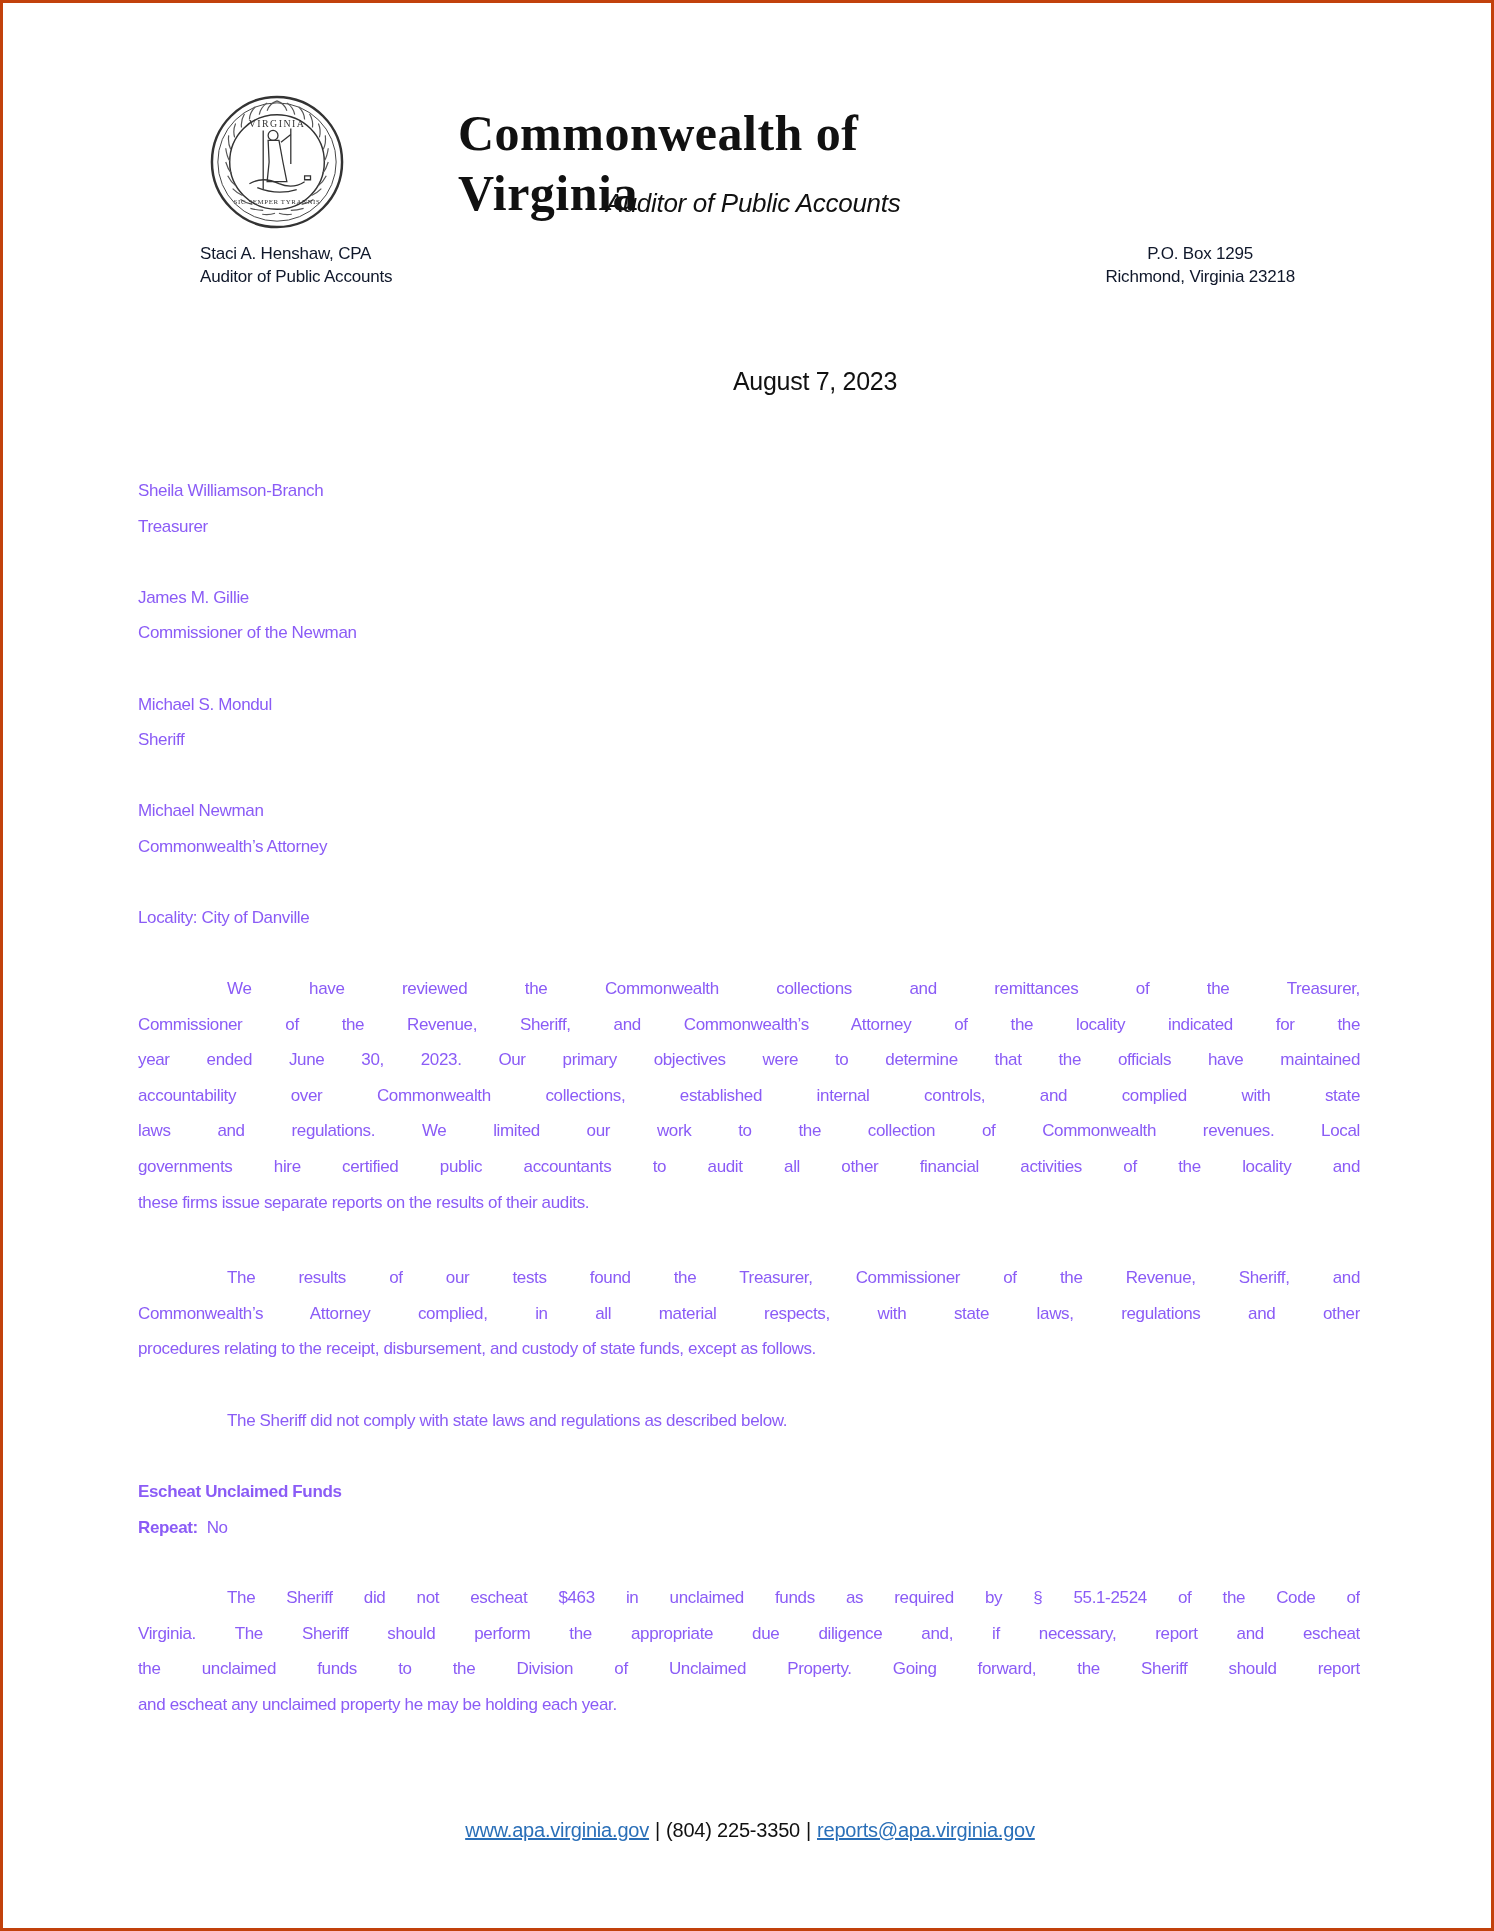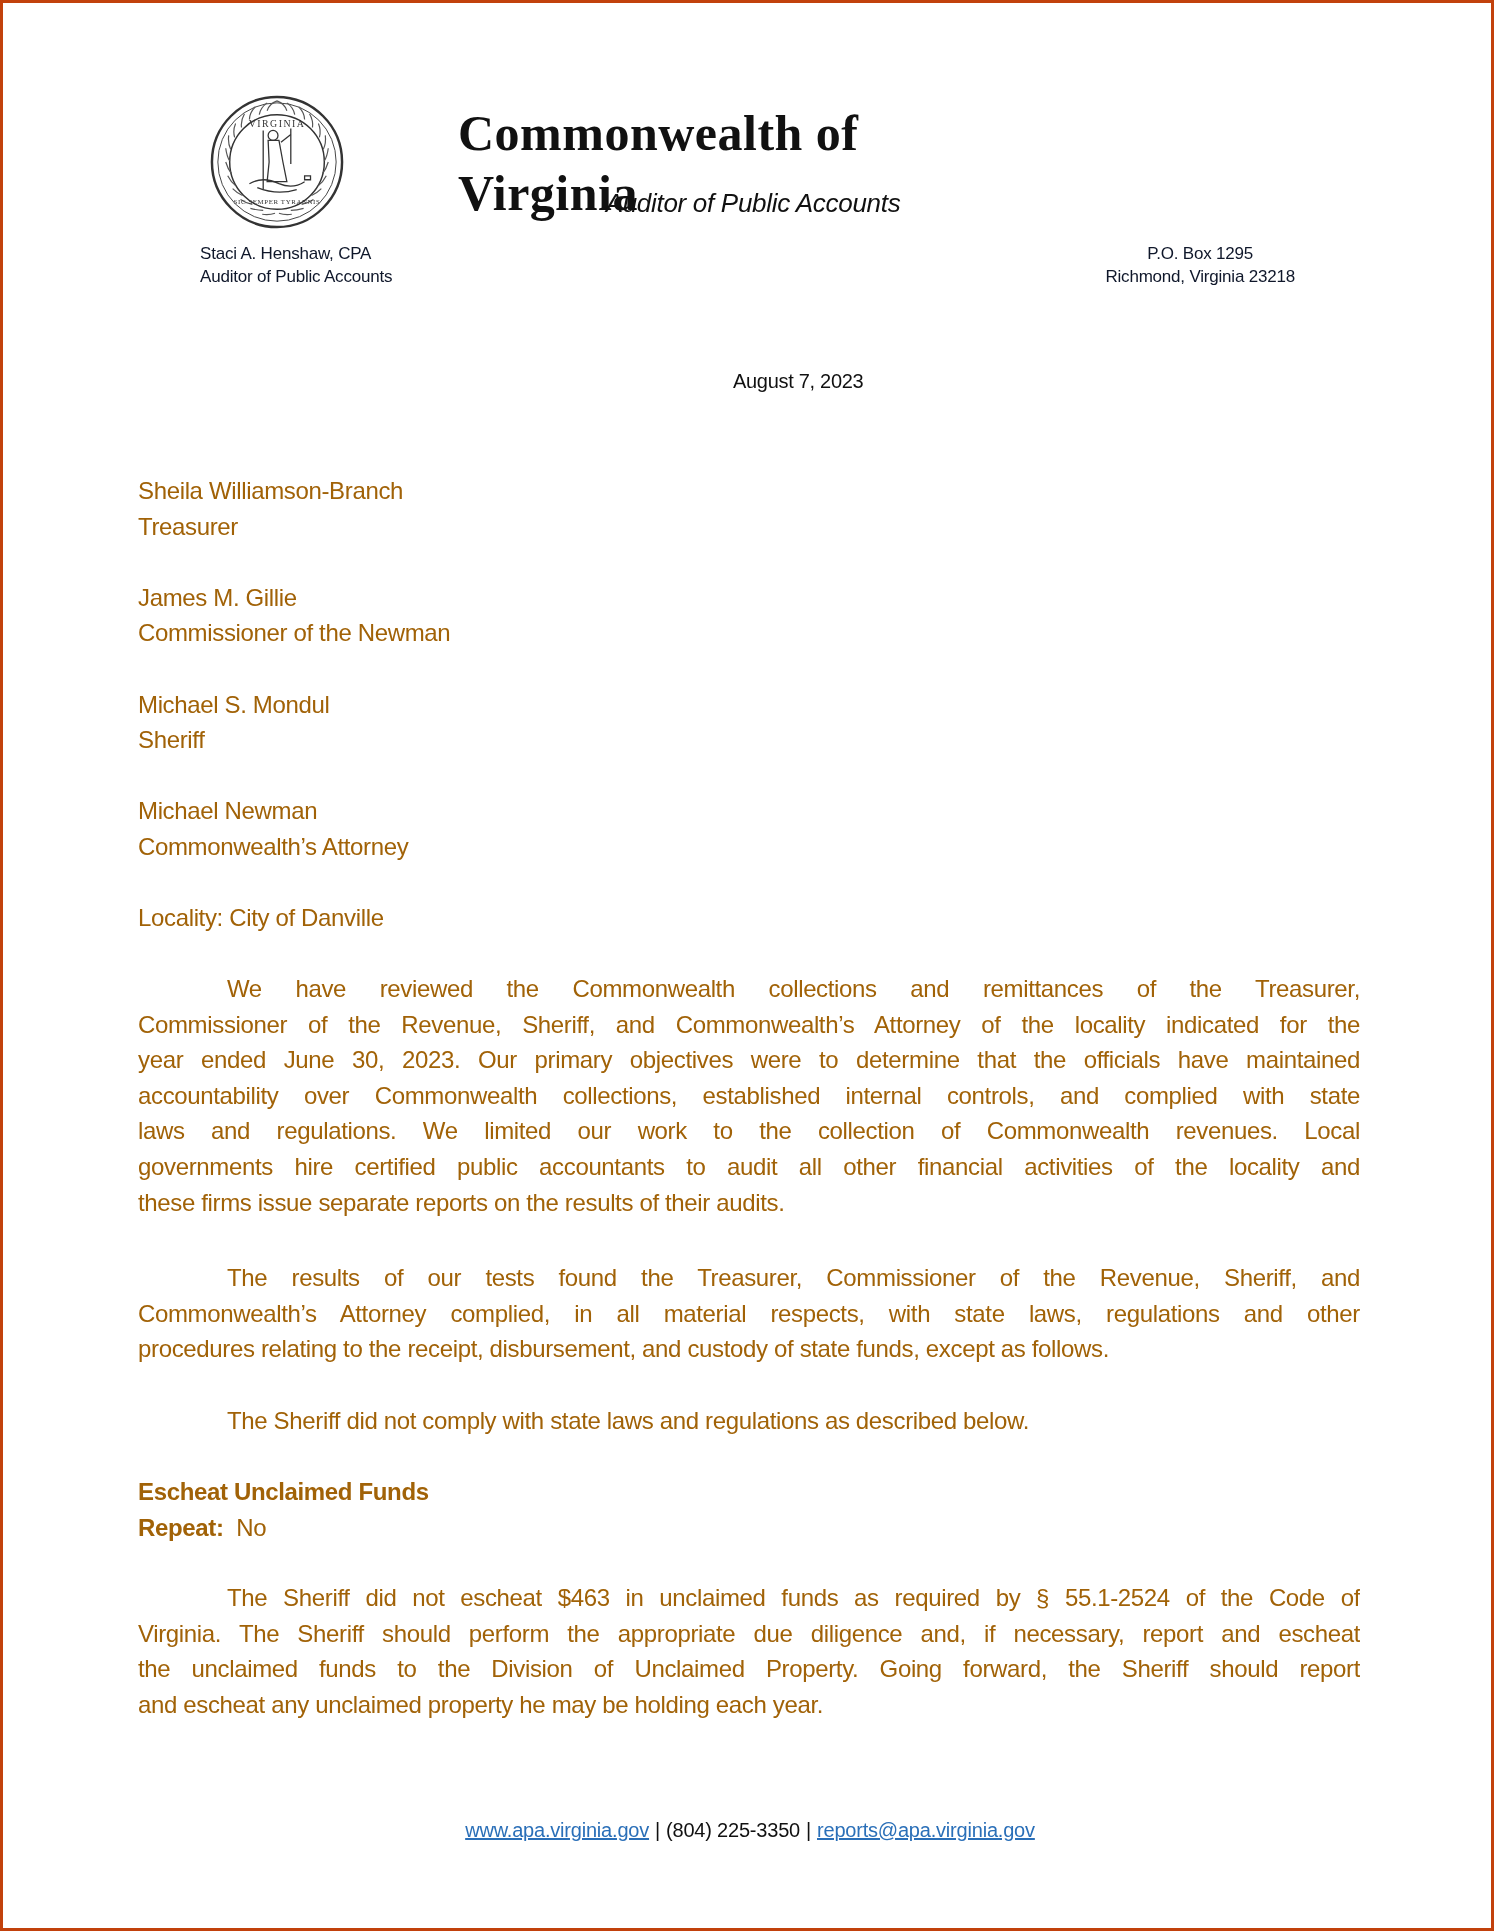--- a/index.html
+++ b/index.html
@@ -21,24 +21,24 @@
   }
   .subtitle {
     position: absolute; left: 560px; top: 184px; width: 380px; text-align: center;
     font-style: italic; font-size: 26px; line-height: 32px; color: #111;
     letter-spacing: -0.3px;
   }
   .hdr-small { font-size: 17px; line-height: 23px; color: #0f172a; letter-spacing: -0.2px; }
   .hdr-left { position: absolute; left: 197px; top: 239px; }
   .hdr-right { position: absolute; right: 196px; top: 239px; text-align: center; }
 
-  .date { position: absolute; left: 730px; top: 363px; font-size: 20px; line-height: 30px; letter-spacing: -0.3px; }
+  .date { position: absolute; left: 730px; top: 363px; font-size: 25px; line-height: 30px; letter-spacing: -0.3px; }
 
   
-  .body-text { font-size: 24px; letter-spacing: -0.35px; color: #a16207; }
+  .body-text { font-size: 17px; letter-spacing: -0.35px; color: #8b5cf6; }
   .addr { position: absolute; left: 135px; top: 470px; width: 700px; }
   .line { height: 35.6px; line-height: 35.6px; white-space: nowrap; }
   .blank { height: 35.6px; }
 
   .para { position: absolute; left: 135px; width: 1222px; }
   .pl { display: block; height: 35.6px; line-height: 35.6px; text-align: justify; text-align-last: justify; white-space: normal; overflow: hidden; }
   .pl.last { text-align-last: left; }
   .pl.indent { padding-left: 89px; }
 
   .heading { font-weight: bold; text-underline-offset: 3px; }

